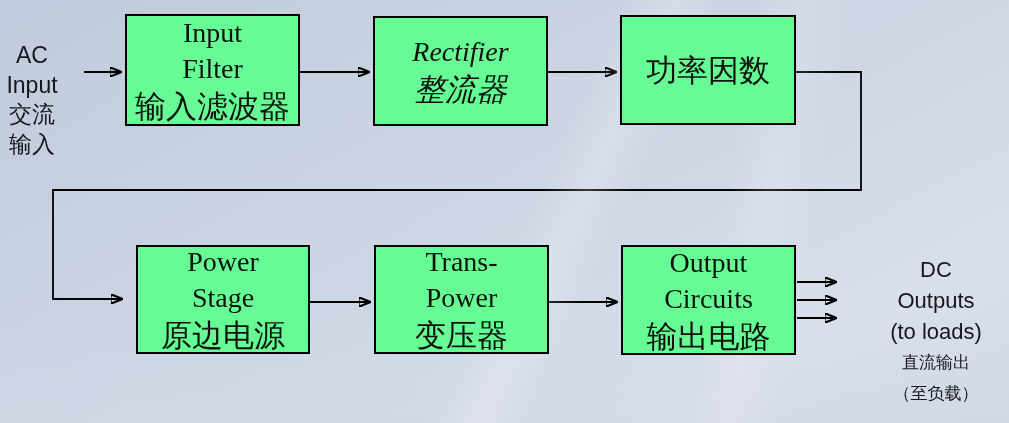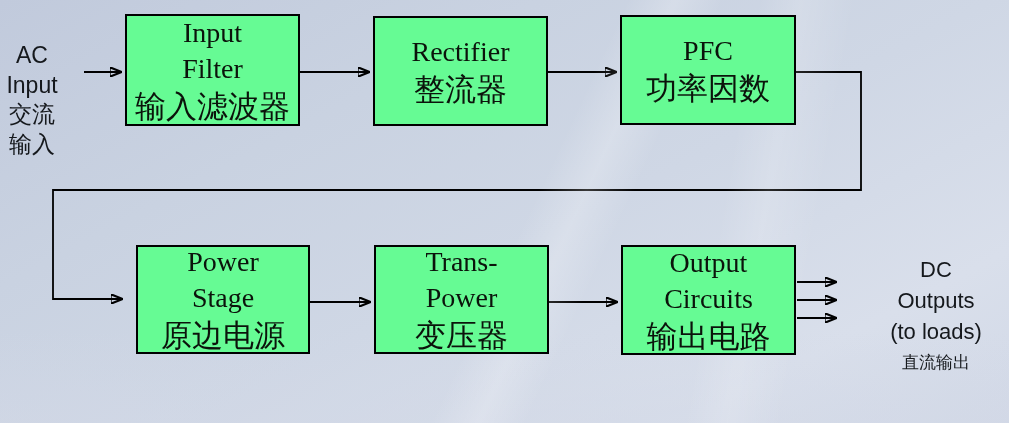--- a/index.html
+++ b/index.html
@@ -57,21 +57,21 @@
     white-space: nowrap;
   }
   .blk .cjk {
     font-family: "Liberation Serif", serif;
     font-size: 31px;
     line-height: 39px;
     color: #0b130b;
     white-space: nowrap;
   }
   #b-if { left: 125px; top: 14px;  width: 175px; height: 112px; }
-  #b-re { left: 373px; top: 16px;  width: 175px; height: 110px; }
+  #b-re { left: 373px; top: 16px;  width: 175px; height: 110px; font-style: italic; }
   #b-pf { left: 620px; top: 15px;  width: 176px; height: 110px; }
   #b-ps { left: 136px; top: 245px; width: 174px; height: 109px; }
   #b-tf { left: 374px; top: 245px; width: 175px; height: 109px; }
   #b-oc { left: 621px; top: 245px; width: 175px; height: 110px; }
 
   .sidelabel {
     position: absolute;
     text-align: center;
     z-index: 2;
     color: #15181c;
@@ -127,21 +127,20 @@
     <div class="en">Filter</div>
     <div class="cjk">输入滤波器</div>
   </div>
 
   <div class="blk" id="b-re">
     <div class="en">Rectifier</div>
     <div class="cjk">整流器</div>
   </div>
 
   <div class="blk" id="b-pf">
-    <div class="en">PFC</div>
     <div class="cjk">功率因数</div>
   </div>
 
   <div class="blk" id="b-ps">
     <div class="en">Power</div>
     <div class="en">Stage</div>
     <div class="cjk">原边电源</div>
   </div>
 
   <div class="blk" id="b-tf">
@@ -154,15 +153,16 @@
     <div class="en">Output</div>
     <div class="en">Circuits</div>
     <div class="cjk">输出电路</div>
   </div>
 
   <div class="sidelabel lab-dc">
     <div class="en">DC</div>
     <div class="en">Outputs</div>
     <div class="en">(to loads)</div>
     <div class="cjk">直流输出</div>
+    <div class="cjk">（至负载）</div>
   </div>
 
 </div>
 
 </body></html>

